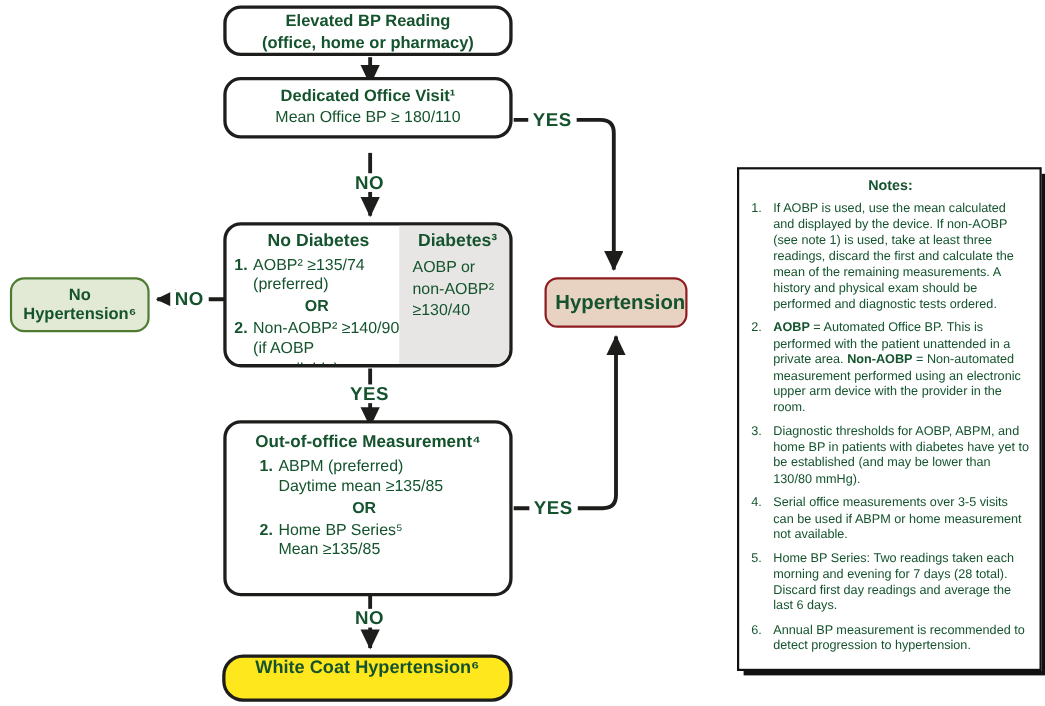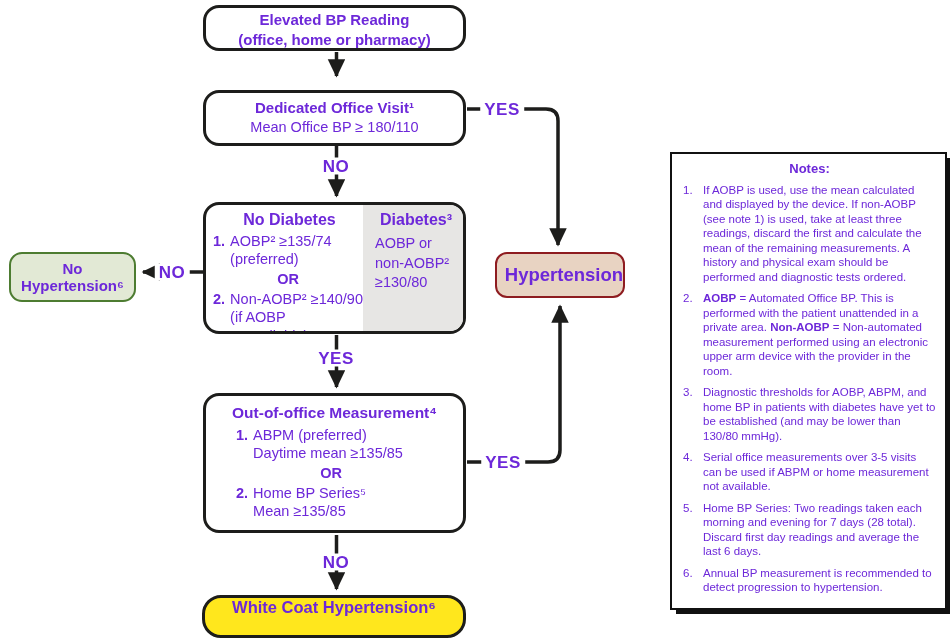--- a/index.html
+++ b/index.html
@@ -1,53 +1,53 @@
 <!DOCTYPE html>
 <html><head>
 <meta charset="utf-8">
 <style>
   html,body{margin:0;padding:0;background:#ffffff;}
   .canvas{
     position:relative;width:950px;height:642px;background:#ffffff;
     font-family:"Liberation Sans","DejaVu Sans",sans-serif;
-    color:#6d28d9;overflow:hidden;
+    color:#14532d;overflow:hidden;
   }
   .arrows{position:absolute;left:0;top:0;pointer-events:none;}
   .fbox{
     position:absolute;background:#fff;border:3px solid #1d1d1b;border-radius:16px;
     box-sizing:border-box;text-align:center;
   }
   .b{font-weight:bold;}
   .line15{font-size:15px;line-height:1.35;}
   .line14{font-size:14.5px;line-height:1.3;}
   
   .box1{left:203px;top:5px;width:263px;height:46px;padding-top:2px;}
   
-  .box2{left:203px;top:90px;width:263px;height:56px;padding-top:5px;}
+  .box2{left:203px;top:70px;width:263px;height:56px;padding-top:5px;}
   
   .box3{left:203px;top:202px;width:263px;height:132px;text-align:left;overflow:hidden;padding:14px;}
   .box3-gray{position:absolute;top:0;right:0;bottom:0;width:100px;background:#e7e6e4;}
   .box3-left{position:absolute;left:0;top:0;width:160px;padding:6px 0 0 7px;box-sizing:border-box;}
   .box3-title{text-align:center;font-weight:bold;font-size:16px;margin-bottom:3px;}
   .item{display:flex;gap:5px;font-size:14.5px;line-height:1.25;}
   .item .num{font-weight:bold;flex:none;}
   .or-line{font-weight:bold;font-size:14.5px;text-align:center;width:150px;margin:3px 0;}
   .box3-right{position:absolute;right:0;top:0;width:100px;padding:6px 6px 0 12px;box-sizing:border-box;}
   .box3-right .box3-title{margin-bottom:5px;text-align:center;}
   .box3-right .gline{font-size:14.5px;line-height:1.35;}
   
   .box-nohtn{left:9px;top:252px;width:127px;height:50px;background:#e2e9d5;border:2.5px solid #4d7c31;
     border-radius:13px;display:flex;flex-direction:column;justify-content:center;}
   .box-nohtn div{font-weight:bold;font-size:15px;line-height:1.15;}
   
   .box-htn{left:495px;top:252px;width:130px;height:46px;background:#e8d3c2;border:2.5px solid #8e1c20;
     border-radius:12px;display:flex;align-items:center;justify-content:flex-end;}
   .box-htn div{font-weight:bold;font-size:18.5px;}
   
-  .box4{left:203px;top:393px;width:263px;height:140px;text-align:left;padding:8px 0 0 0;}
+  .box4{left:203px;top:382px;width:263px;height:160px;text-align:left;padding:8px 0 0 0;}
   .box4-title{text-align:center;font-weight:bold;font-size:15.5px;margin-bottom:4px;}
   .box4-items{margin-left:30px;width:210px;}
   .box4 .or-line{width:190px;}
   
   .box-wc{left:202px;top:595px;width:264px;height:43px;background:#ffe71d;border:3px solid #1d1d1b;
     border-radius:19px;display:flex;align-items:flex-start;justify-content:center;}
   .box-wc div{font-weight:bold;font-size:16.5px;}
   
   .plabel{
     position:absolute;transform:translate(-50%,-50%);background:#ffffff;
@@ -118,21 +118,21 @@
         <span>
           <div>Non-AOBP² ≥140/90</div>
           <div>(if AOBP unavailable)</div>
         </span>
       </div>
     </div>
     <div class="box3-right">
       <div class="box3-title">Diabetes³</div>
       <div class="gline">AOBP or</div>
       <div class="gline">non-AOBP²</div>
-      <div class="gline">≥130/80</div>
+      <div class="gline">≥130/40</div>
     </div>
   </div>
 
   <div class="fbox box-nohtn">
     <div>No</div>
     <div>Hypertension⁶</div>
   </div>
 
   <div class="fbox box-htn">
     <div>Hypertension</div>

